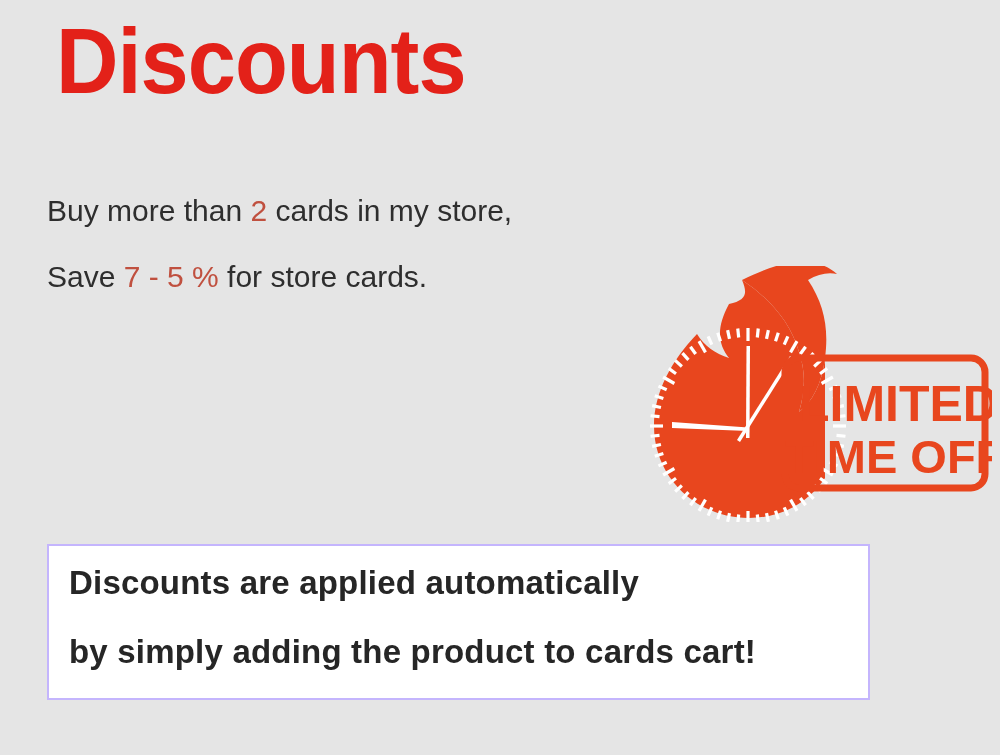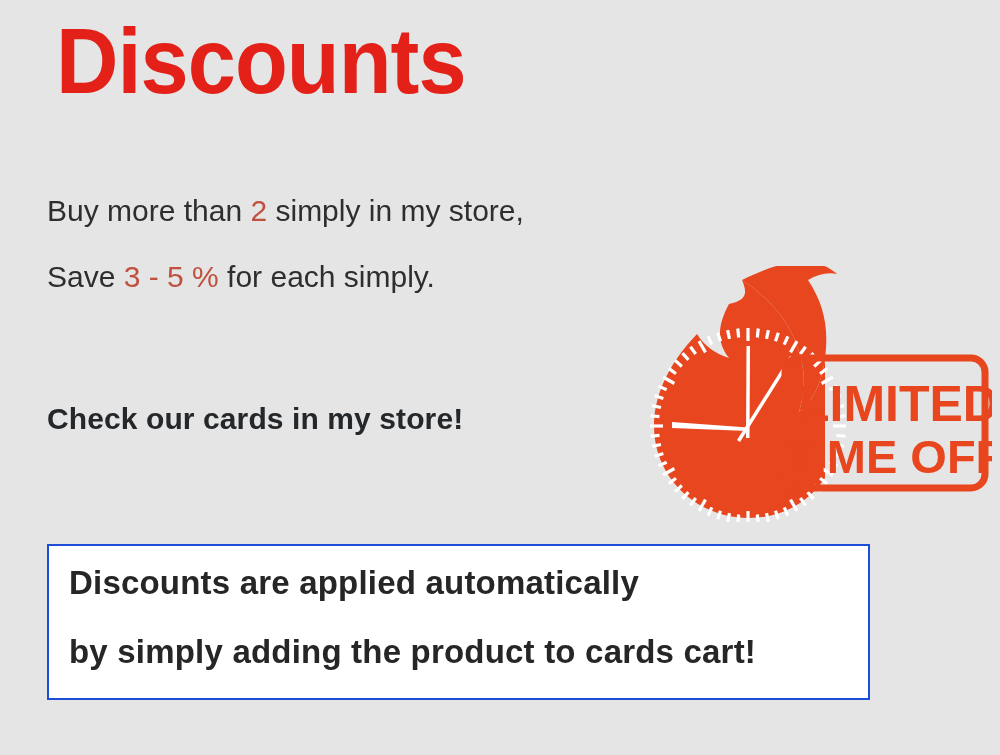--- a/index.html
+++ b/index.html
@@ -85,21 +85,21 @@
     fill: #e8461e;
   }
 
   
   .notebox {
     position: absolute;
     left: 47px;
     top: 544px;
     width: 823px;
     height: 156px;
-    border: 2px solid #1d4ed8;
+    border: 2px solid #c4b5fd;
     box-sizing: border-box;
     background: #ffffff;
   }
   .notebox-inner {
     position: absolute;
     left: 20px;
     top: 20px;
     right: 10px;
   }
   .note-line {
@@ -117,25 +117,24 @@
   }
 </style>
 </head>
 <body>
 
 <div class="page">
 
   <div class="headline">Discounts</div>
 
   <div class="copy">
-    <div class="copy-line"><span>Buy more than </span><span class="accent">2</span><span> simply in my store,</span></div>
-    <div class="copy-line"><span>Save </span><span class="accent">3 - 5 %</span><span> for each simply.</span></div>
+    <div class="copy-line"><span>Buy more than </span><span class="accent">2</span><span> cards in my store,</span></div>
+    <div class="copy-line"><span>Save </span><span class="accent">7 - 5 %</span><span> for store cards.</span></div>
   </div>
 
-  <div class="cta">Check our cards in my store!</div>
 
   <div class="badge">
     <svg viewBox="0 0 396 256" xmlns="http://www.w3.org/2000/svg">
 
       <g>
         <path fill="#e8461e" d="
           M 133 38
           C 120 62, 122 78, 133 92
           C 120 88, 108 80, 101 68
           C 76 94, 58 126, 58 160

